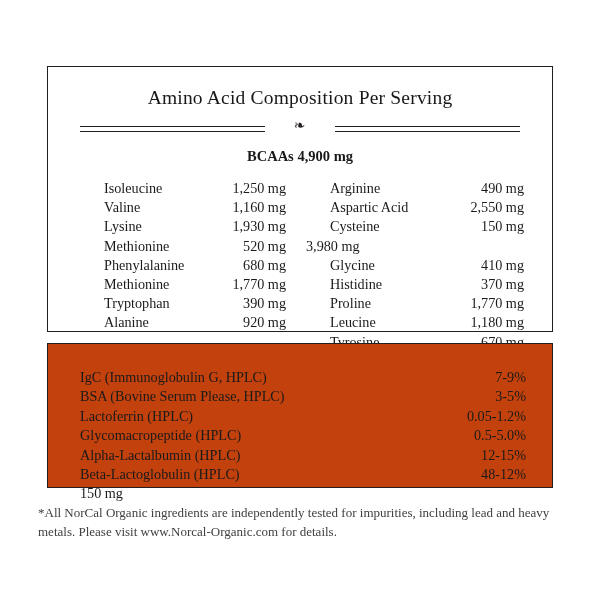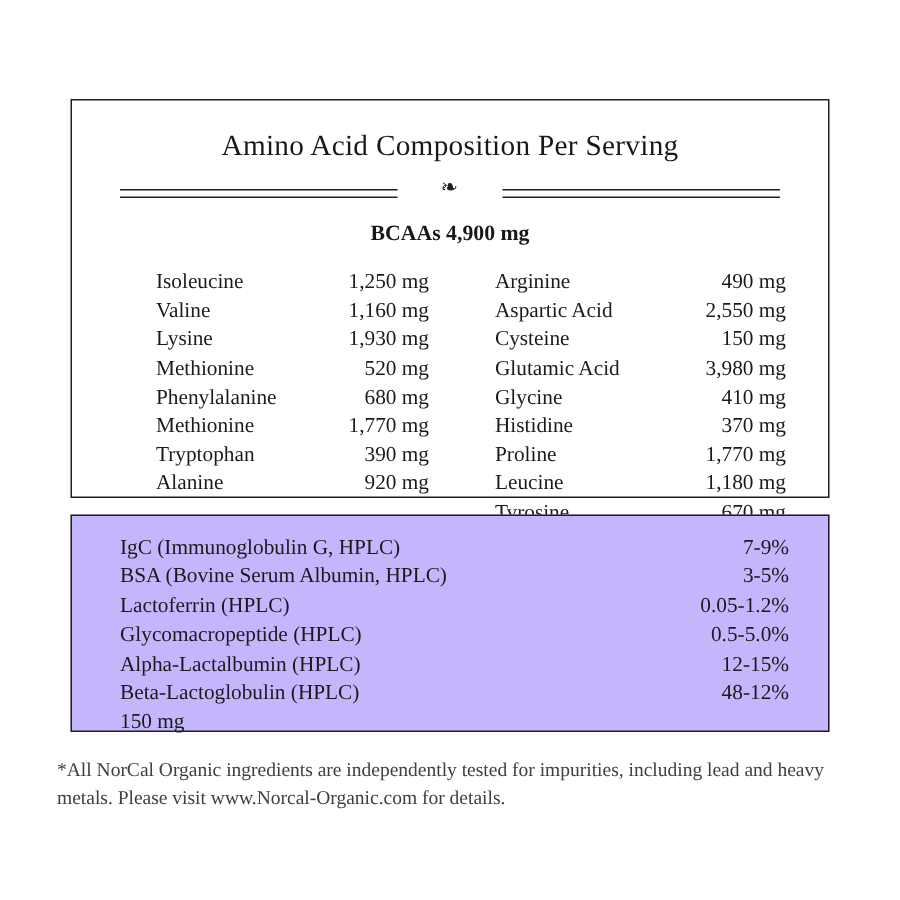--- a/index.html
+++ b/index.html
@@ -98,22 +98,22 @@
 
   
   .panel-fractions {
     position: absolute;
     left: 47px;
     top: 343px;
     width: 506px;
     height: 145px;
     border: 1px solid #231f20;
     box-sizing: border-box;
-    background: #c4b5fd;
-    padding: 12px 26px 0 32px;
+    background: #c2410c;
+    padding: 24px 26px 0 32px;
   }
   .frac-row {
     display: flex;
     justify-content: space-between;
     font-size: 14.2px;
     line-height: 19.4px;
     white-space: nowrap;
   }
 
   
@@ -186,21 +186,20 @@
         </div>
         <div class="amino-row">
           <span class="name">Aspartic Acid</span>
           <span class="val">2,550 mg</span>
         </div>
         <div class="amino-row">
           <span class="name">Cysteine</span>
           <span class="val">150 mg</span>
         </div>
         <div class="amino-row">
-          <span class="name">Glutamic Acid</span>
           <span class="val">3,980 mg</span>
         </div>
         <div class="amino-row">
           <span class="name">Glycine</span>
           <span class="val">410 mg</span>
         </div>
         <div class="amino-row">
           <span class="name">Histidine</span>
           <span class="val">370 mg</span>
         </div>
@@ -219,21 +218,21 @@
       </div>
     </div>
   </div>
 
   <div class="panel-fractions">
     <div class="frac-row">
       <span>IgC (Immunoglobulin G, HPLC)</span>
       <span>7-9%</span>
     </div>
     <div class="frac-row">
-      <span>BSA (Bovine Serum Albumin, HPLC)</span>
+      <span>BSA (Bovine Serum Please, HPLC)</span>
       <span>3-5%</span>
     </div>
     <div class="frac-row">
       <span>Lactoferrin (HPLC)</span>
       <span>0.05-1.2%</span>
     </div>
     <div class="frac-row">
       <span>Glycomacropeptide (HPLC)</span>
       <span>0.5-5.0%</span>
     </div>

